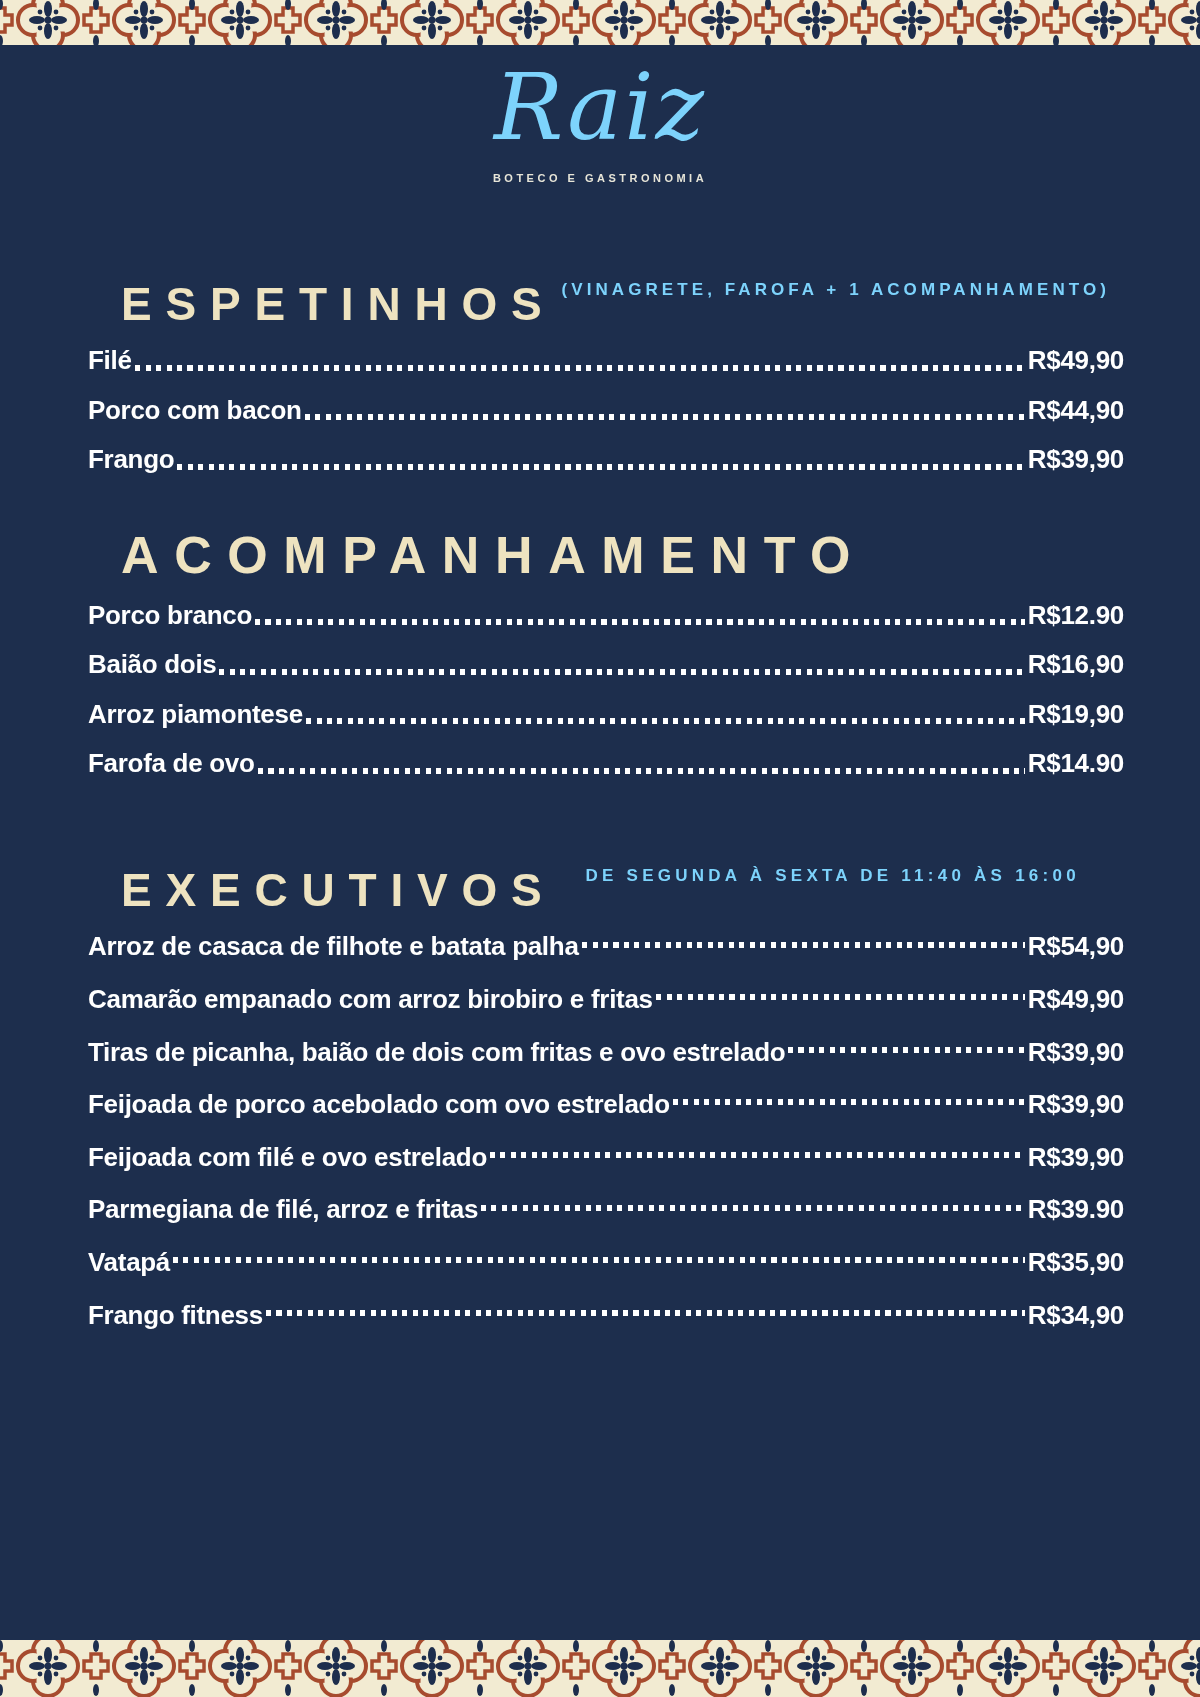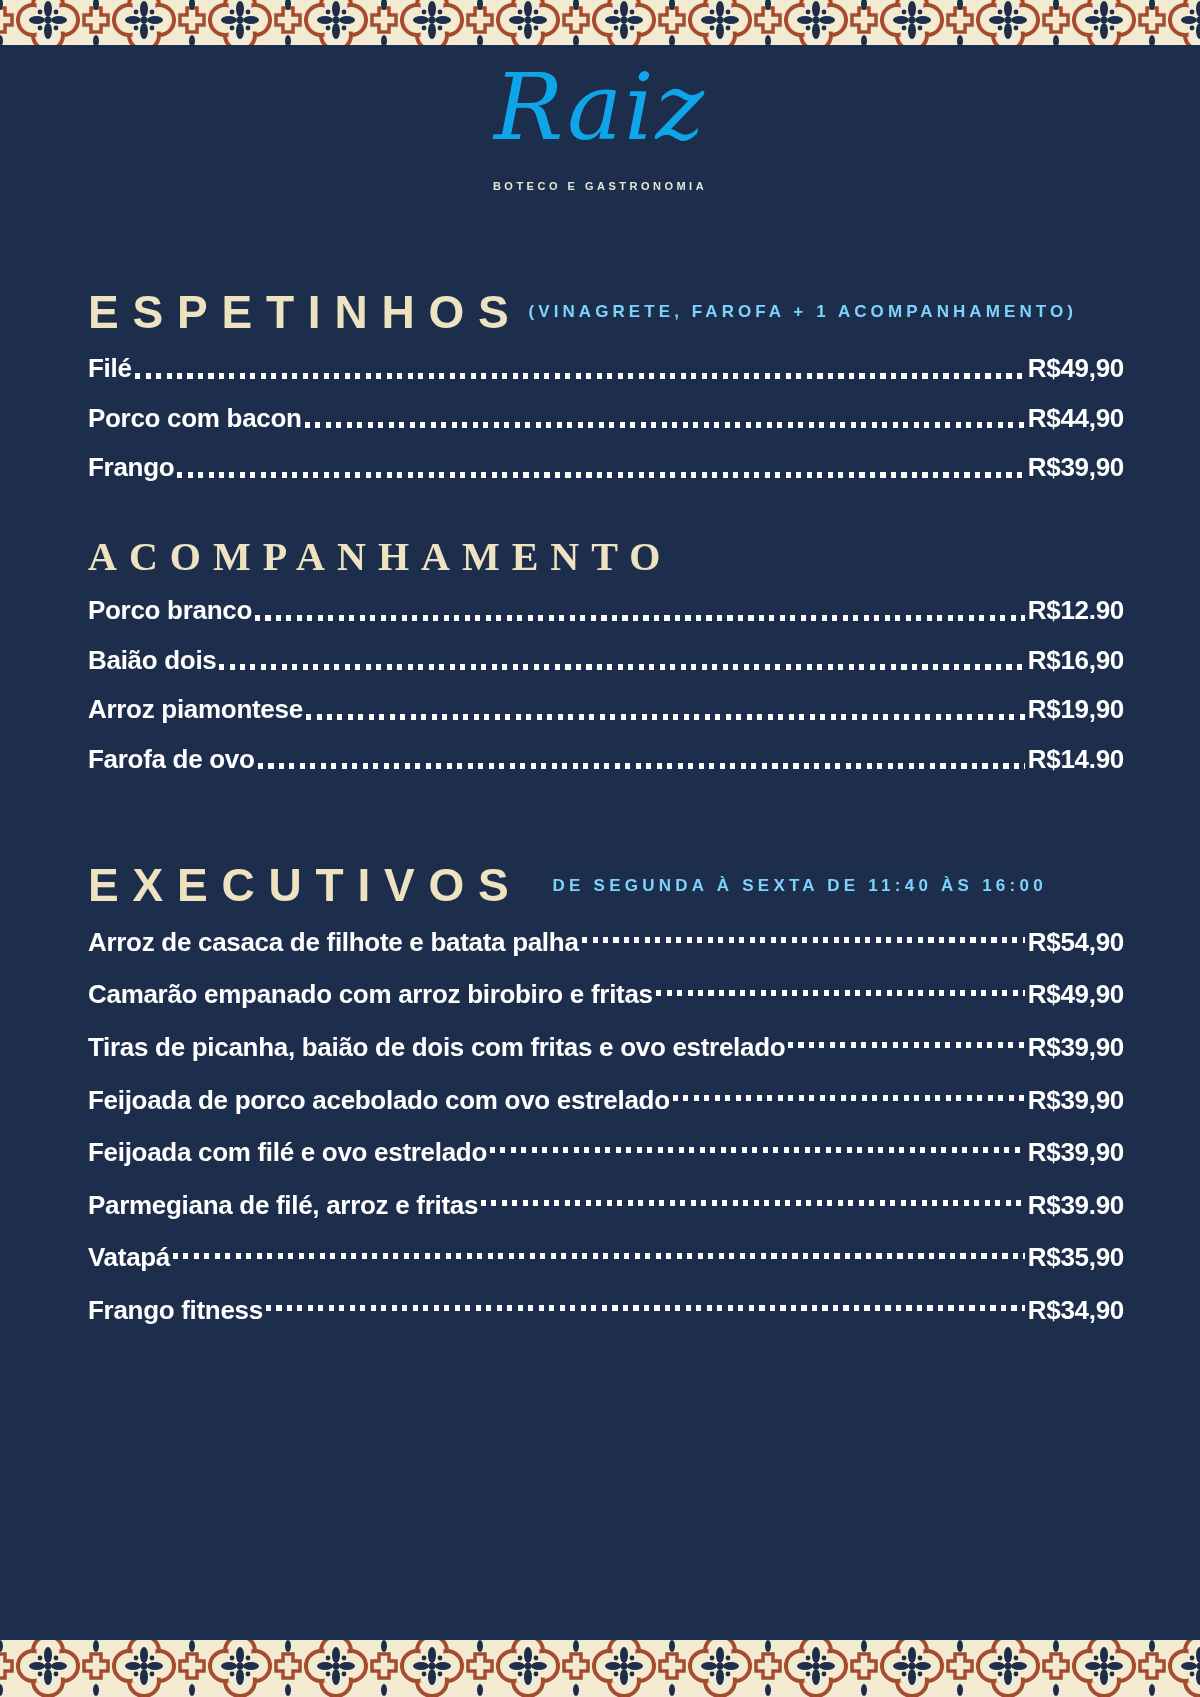--- a/index.html
+++ b/index.html
@@ -14,46 +14,47 @@
   .tile-border.top{top:0;}
   .tile-border.bottom{bottom:0;}
 
   
   .logo-wrap{padding-top:56px;text-align:center;}
   .logo-script{
     font-family:"DejaVu Serif",serif;
     font-style:italic;
     font-size:92px;
     line-height:104px;
-    color:#0ea5e9;
+    color:#7dd3fc;
     letter-spacing:2px;
   }
   .logo-sub{
-    margin-top:20px;
+    margin-top:12px;
     font-size:11px;
     font-weight:bold;
     letter-spacing:3.5px;
     color:#e7e5d8;
   }
 
   
   .menu{padding:0 76px 0 88px;}
   .menu-section .sec-head{
-    display:flex;align-items:center;white-space:nowrap;
+    display:flex;align-items:flex-start;white-space:nowrap;
     margin-bottom:18px;
+    margin-left:33px;
   }
   .sec-title{
     margin:0;
     font-weight:bold;
     color:#eee3c0;
     letter-spacing:0.30em;
     line-height:1.05;
   }
   .sec-0 .sec-title,.sec-2 .sec-title{font-size:46px;}
-  .sec-1 .sec-title{font-size:40px;font-family:Liberation Serif, serif;}
+  .sec-1 .sec-title{font-size:52px;}
   .sec-note{
     font-size:17px;
     font-weight:bold;
     color:#7dd3fc;
     letter-spacing:0.24em;
     margin-left:6px;
   }
   .sec-2 .sec-note{margin-left:30px;letter-spacing:0.25em;}
 
   .sec-0{margin-top:96px;}

